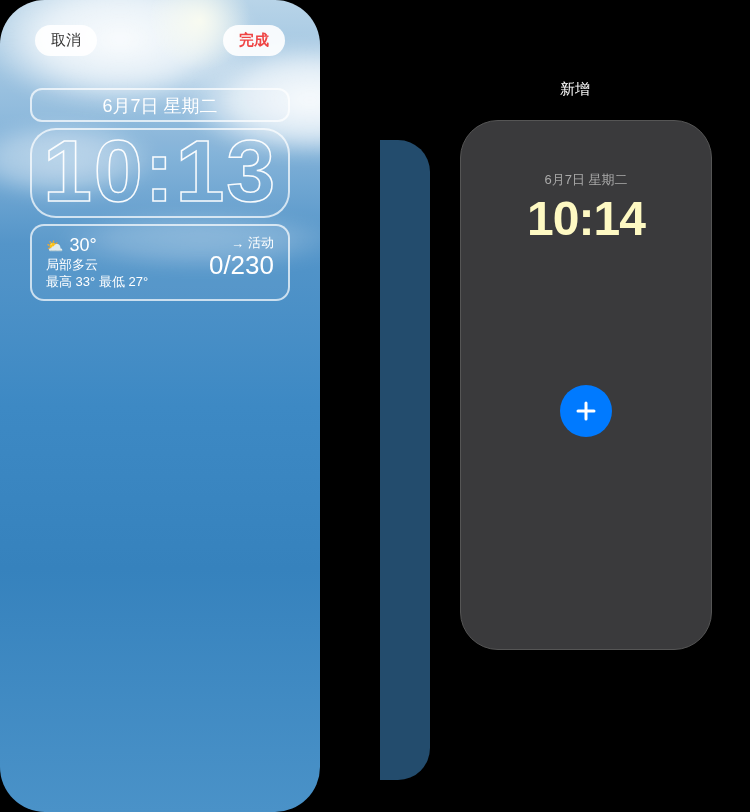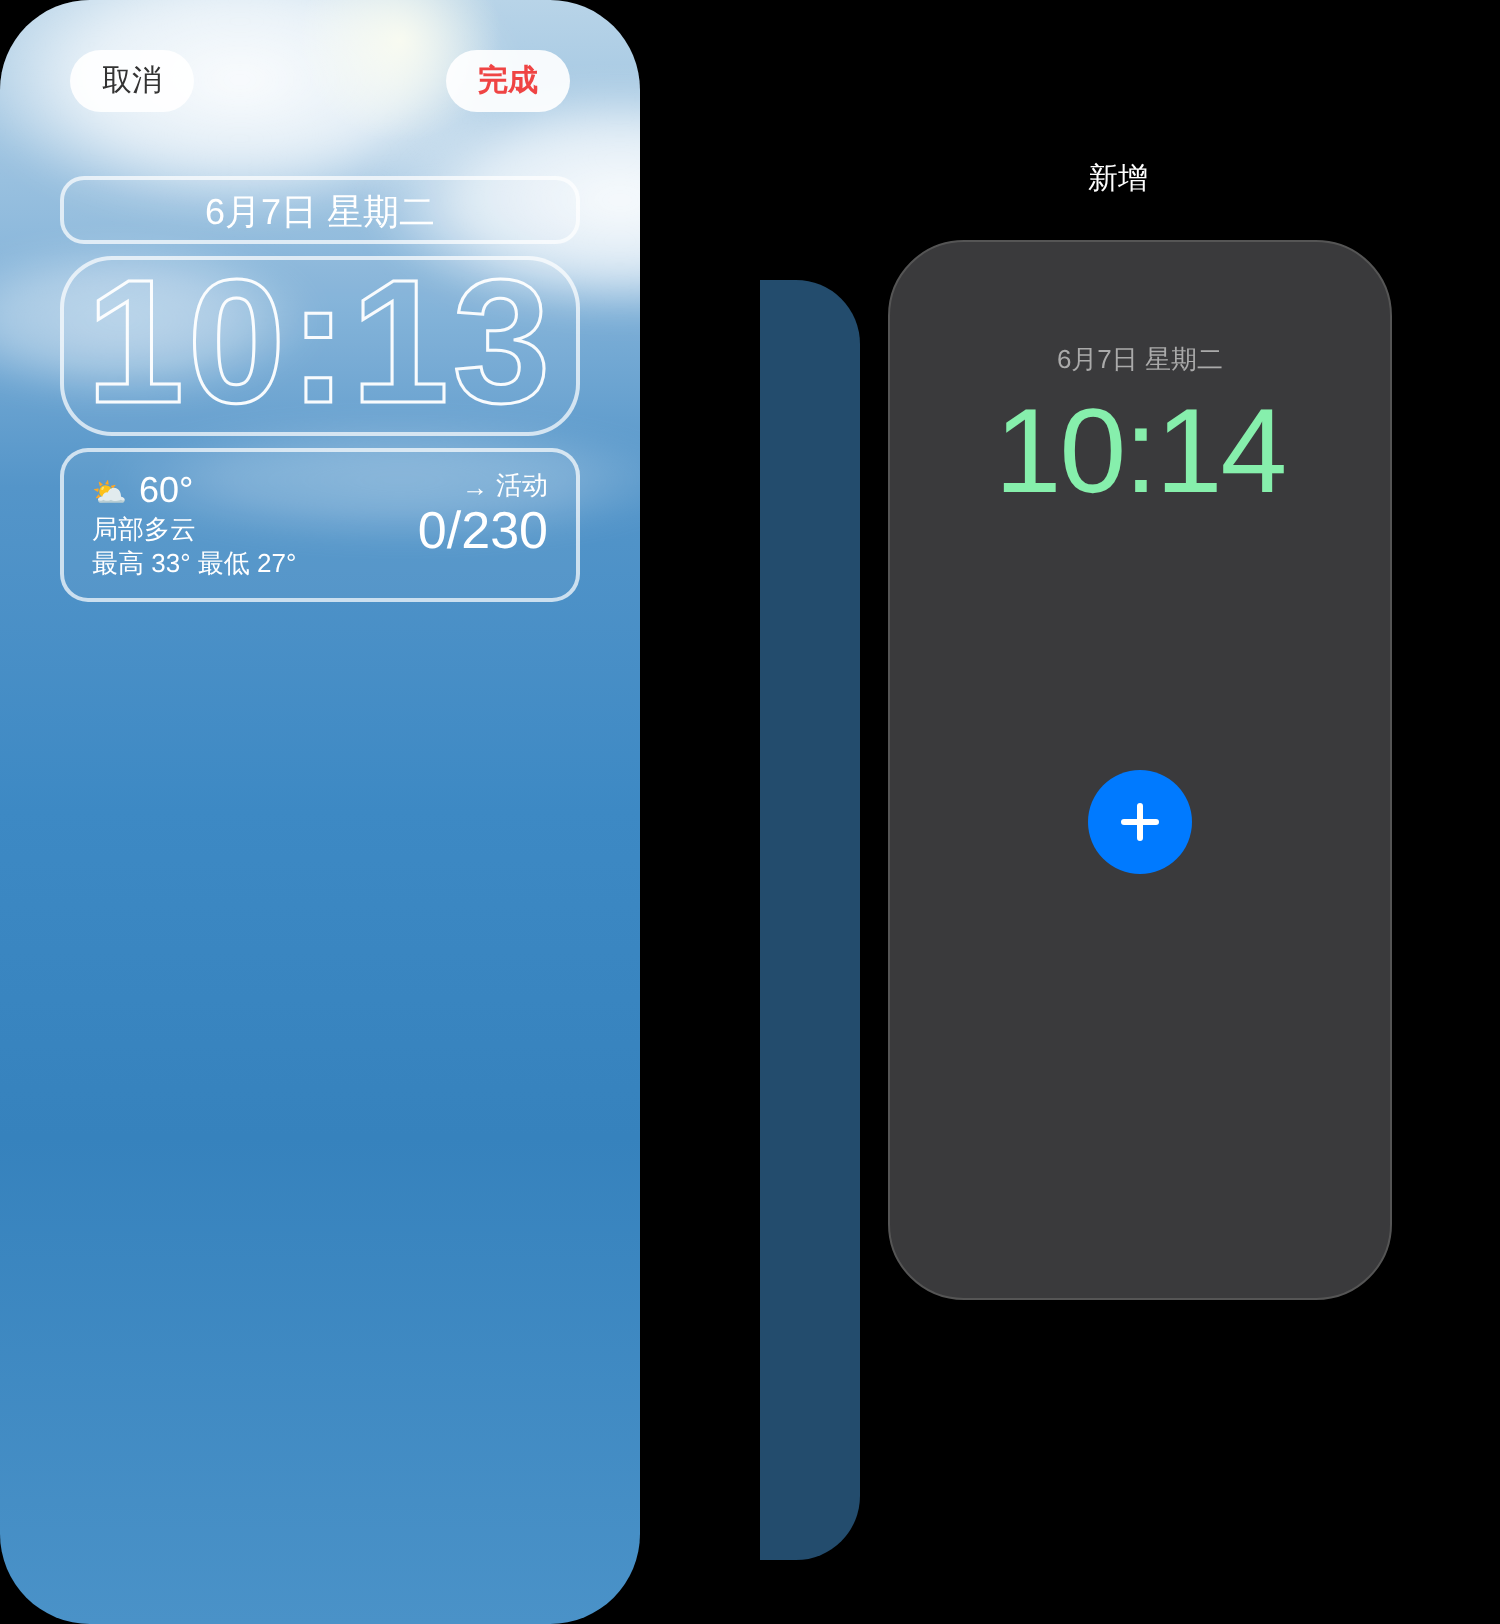--- a/index.html
+++ b/index.html
@@ -179,21 +179,21 @@
     
     .activity-value {
       font-size: 26px;
       font-weight: 500;
       line-height: 1;
     }
     
     
     .right-section {
       position: absolute;
-      right: 16px;
+      right: 0;
       top: 0;
       width: 350px;
       height: 720px;
     }
     
     .new-label {
       position: absolute;
       top: 80px;
       left: 0;
       right: 0;
@@ -231,23 +231,23 @@
     }
     
     .preview-date {
       color: #aaa;
       font-size: 13px;
       font-weight: 500;
       margin-bottom: 2px;
     }
     
     .preview-time {
-      color: #86efac;
-      font-size: 60px;
-      font-weight: 400;
+      color: #fef9c3;
+      font-size: 48px;
+      font-weight: 700;
       letter-spacing: -1px;
     }
     
     .add-button {
       position: absolute;
       top: 55%;
       left: 50%;
       transform: translate(-50%, -50%);
       width: 52px;
       height: 52px;
@@ -292,21 +292,21 @@
     <div class="time-widget">
       <svg class="time-display" viewBox="0 0 320 90" width="320" height="90">
         <text x="160" y="76" text-anchor="middle">10:13</text>
       </svg>
     </div>
 
     <div class="complications">
       <div class="weather-comp">
         <div class="weather-top">
           <span class="weather-icon">⛅</span>
-          <span>60°</span>
+          <span>30°</span>
         </div>
         <span>局部多云</span>
         <span>最高 33° 最低 27°</span>
       </div>
       <div class="activity-comp">
         <div class="activity-label">
           <span>→</span>
           <span>活动</span>
         </div>
         <span class="activity-value">0/230</span>

